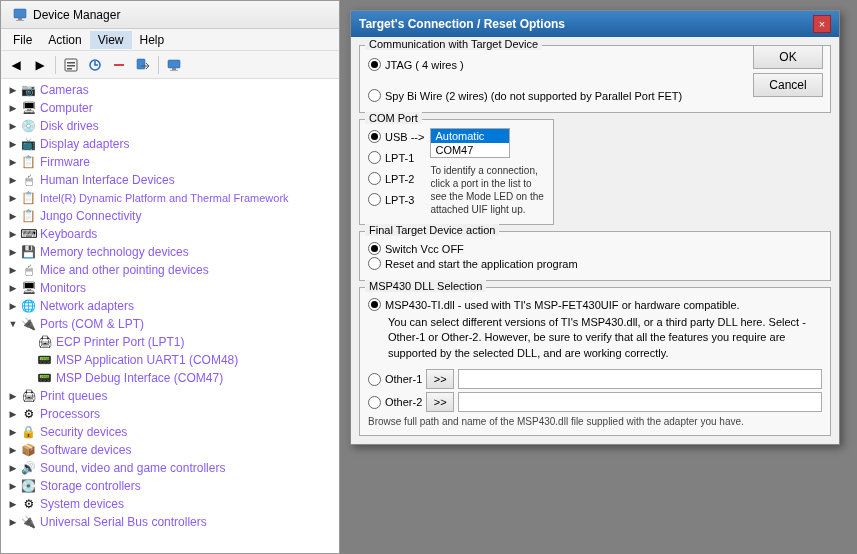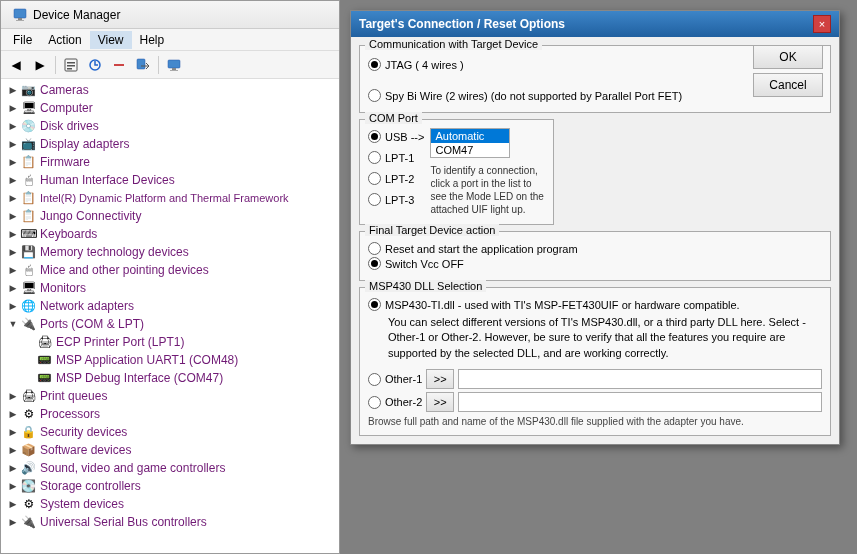--- a/index.html
+++ b/index.html
@@ -120,21 +120,21 @@
       height: 14px;
       margin-right: 3px;
       display: inline-flex;
       align-items: center;
       justify-content: center;
       flex-shrink: 0;
     }
 
     .tree-label {
       font-size: 12px;
-      color: #701a75;
+      color: #8b5cf6;
     }
 
     
     .dialog-area {
       flex: 1;
       background: #808080;
       position: relative;
       display: flex;
       align-items: flex-start;
       justify-content: flex-start;
@@ -628,26 +628,26 @@
               <div class="com-select-option">COM47</div>
             </div>
             <span class="com-note">To identify a connection, click a port in the list to see the Mode LED on the attached UIF light up.</span>
           </div>
         </div>
       </div>
 
       <div class="final-section">
         <span class="section-legend">Final Target Device action</span>
         <div class="radio-row">
+          <div class="radio-btn checked"></div>
+          <span class="radio-label">Switch Vcc OFF</span>
+        </div>
+        <div class="radio-row">
           <div class="radio-btn"></div>
           <span class="radio-label">Reset and start the application program</span>
-        </div>
-        <div class="radio-row">
-          <div class="radio-btn checked"></div>
-          <span class="radio-label">Switch Vcc OFF</span>
         </div>
       </div>
 
       <div class="dll-section">
         <span class="section-legend">MSP430 DLL Selection</span>
         <div class="radio-row">
           <div class="radio-btn checked"></div>
           <span class="radio-label">MSP430-TI.dll - used with TI's  MSP-FET430UIF or hardware compatible.</span>
         </div>
         <div class="dll-text">You can select different versions of TI's MSP430.dll, or a third party DLL here.  Select - Other-1 or Other-2. However, be sure to verify that all the features you require are supported by the selected DLL, and are working correctly.</div>

